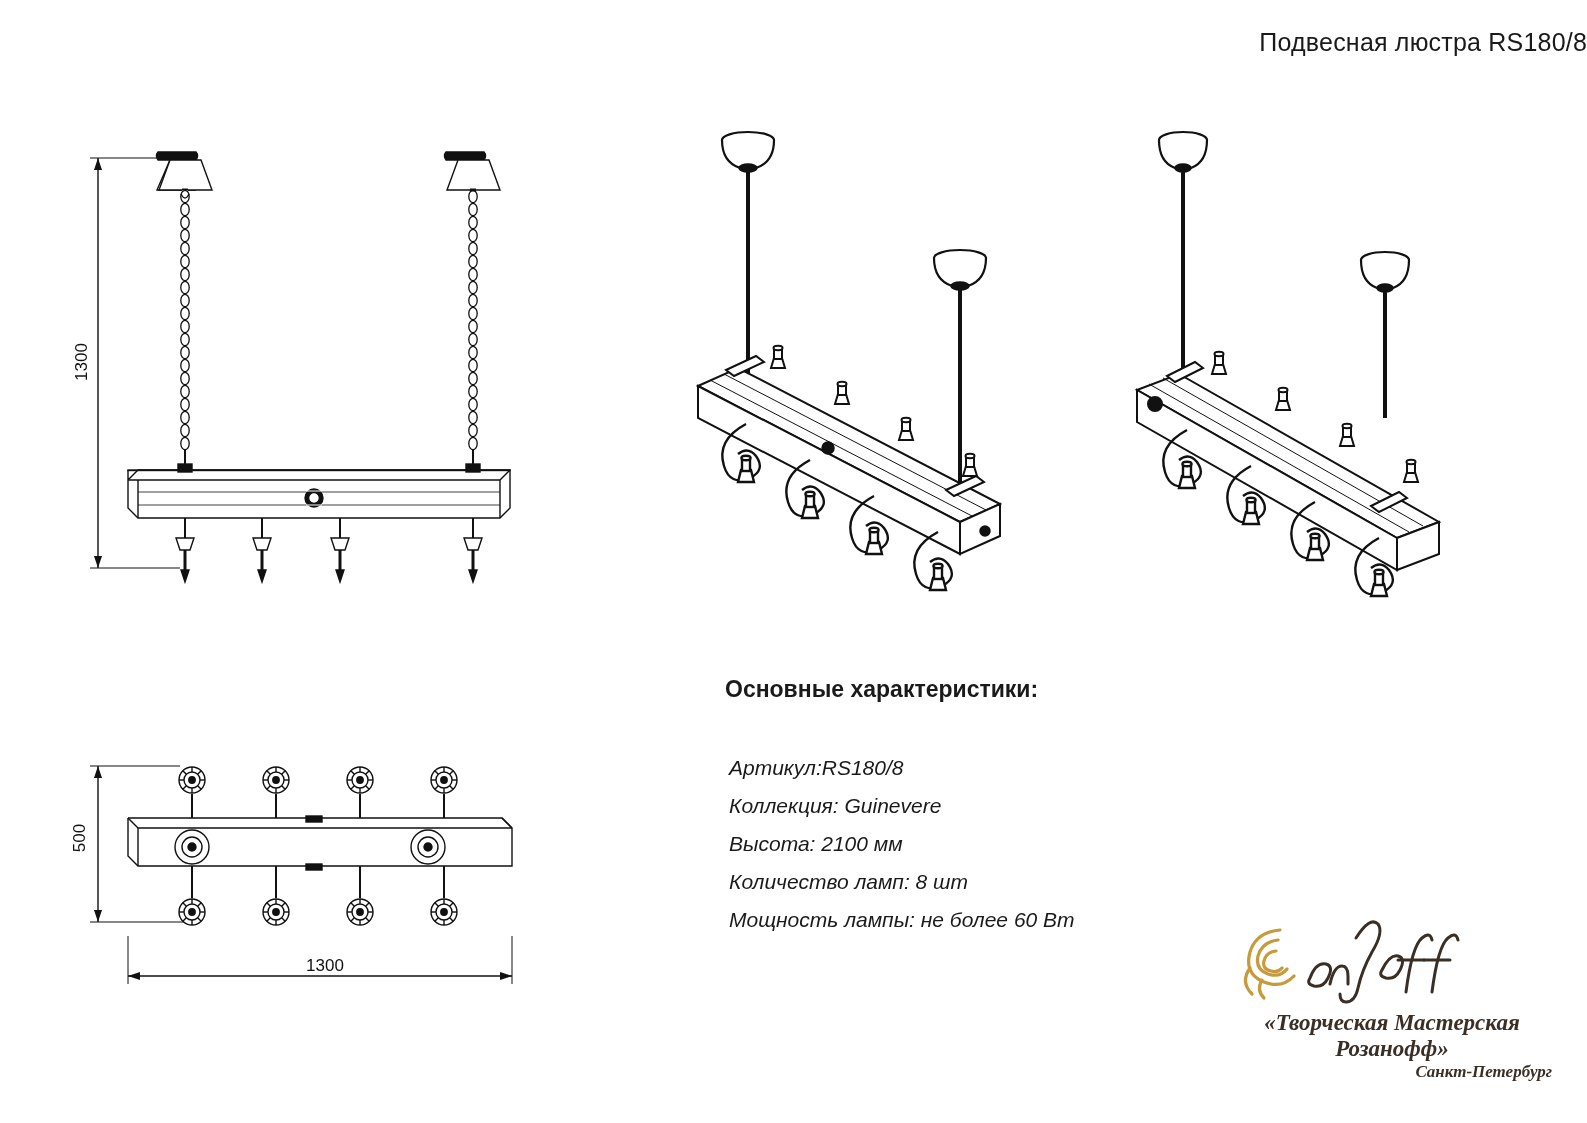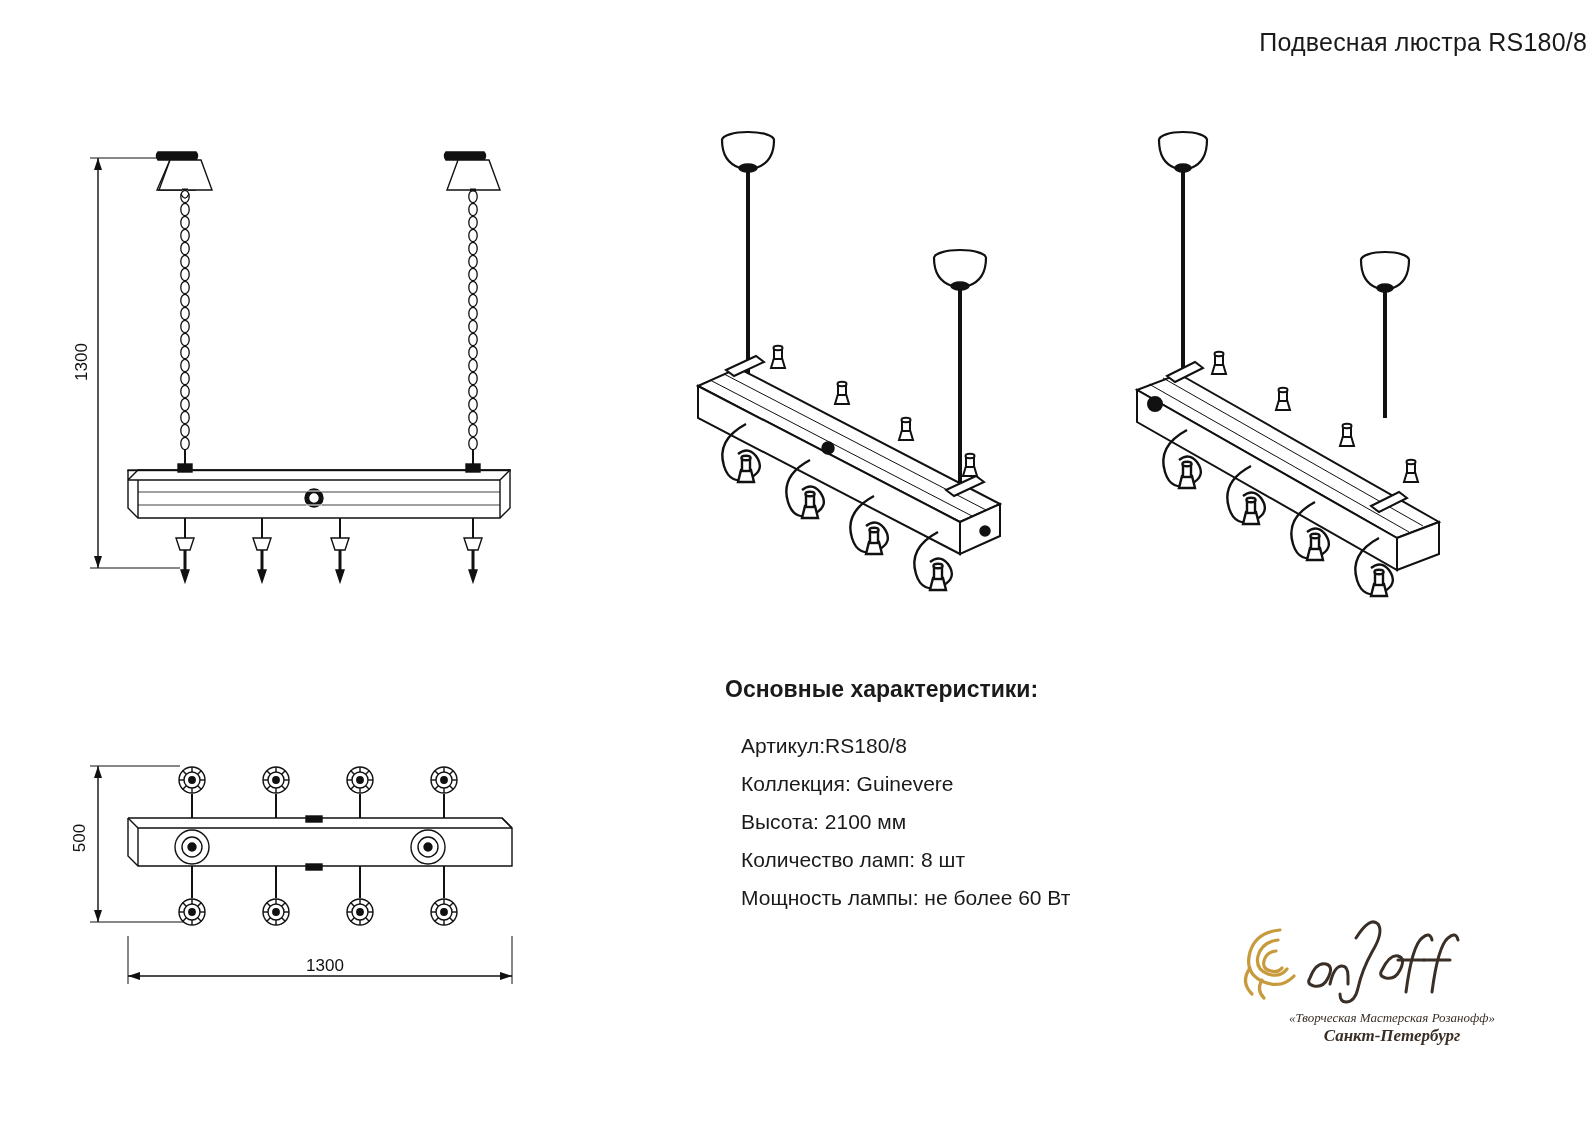--- a/index.html
+++ b/index.html
@@ -24,44 +24,44 @@
     font-size:17px;
     color:#111;
   }
   .rot90 { transform:rotate(-90deg); transform-origin:center center; }
 
   
   #spec {
     left:725px; top:676px; width:640px;
   }
   #spec h2 {
-    margin:0 0 24px 0;
+    margin:0 0 46px 0;
     font-size:23px;
     font-weight:bold;
   }
-  #spec ul { list-style:none; margin:16px; padding:0; }
+  #spec ul { list-style:none; margin:4px; padding:0;font-style:italic; }
   #spec li {
     font-size:21px;
     line-height:38px;
     white-space:nowrap;
   }
 
   
   #logo { left:1232px; top:908px; width:320px; text-align:center; }
   #logo .mark { position:relative; height:96px; }
   #logo .brand1 {
     font-family:"Liberation Serif", serif;
-    font-style:italic; font-weight:normal;
-    font-size:13px; color:#3a2f26;
+    font-style:italic; font-weight:bold;
+    font-size:23px; color:#3a2f26;
     margin-top:6px;
   }
   #logo .brand2 {
     font-family:"Liberation Serif", serif;
     font-style:italic; font-weight:bold;
-    font-size:17px; color:#3a2f26;
+    font-size:17px; color:#3a2f26;text-align:right;
   }
 
   svg { display:block; }
 </style>
 </head>
 <body>
 
 <div class="abs" id="title">Подвесная люстра RS180/8</div>
 
 <div class="abs" id="front-view" style="left:60px; top:120px; width:520px; height:500px;">

